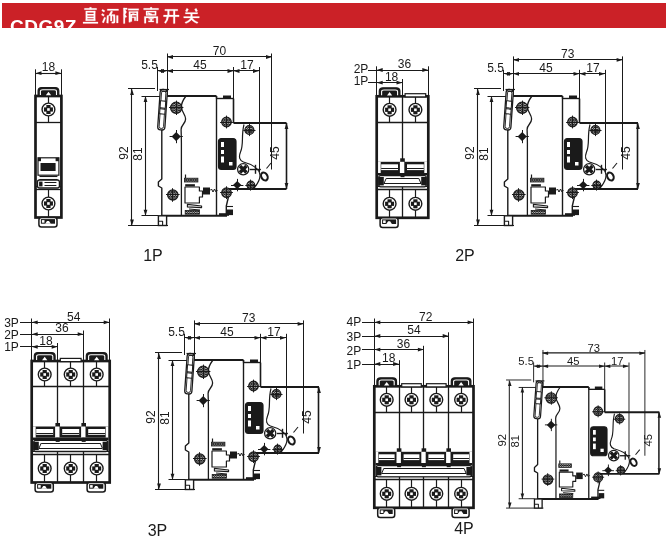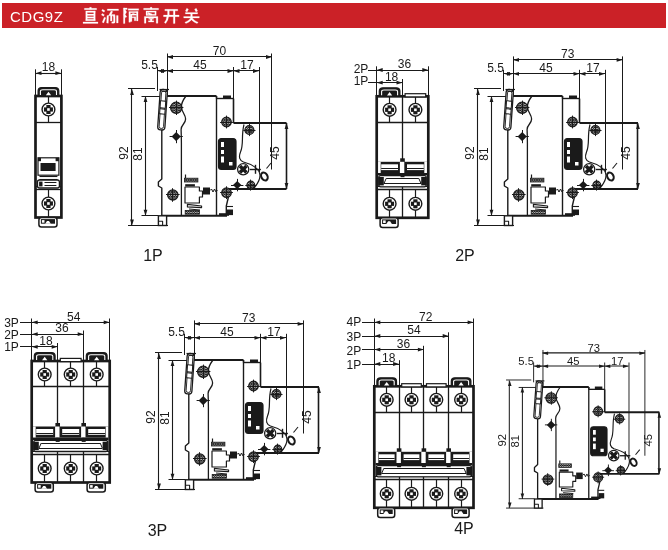--- a/index.html
+++ b/index.html
@@ -1,20 +1,20 @@
 <!DOCTYPE html>
 <html><head><meta charset="utf-8">
 <style>
 html,body{margin:0;padding:0;background:white;width:668px;height:550px;overflow:hidden}
 *{font-family:"Liberation Sans",sans-serif}
 </style></head>
 <body>
 <div style="position:relative;width:668px;height:550px">
 <div style="position:absolute;left:2px;top:3px;width:664px;height:25px;background:#cb2127"></div>
-<div style="position:absolute;left:10px;top:8px;color:white;font-size:15px;font-weight:normal;letter-spacing:0.5px">CDG9Z</div>
+<div style="position:absolute;left:10px;top:16px;color:white;font-size:19px;font-weight:bold;letter-spacing:0.5px">CDG9Z</div>
 <svg width="668" height="550" style="position:absolute;left:0;top:0" font-family="Liberation Sans, sans-serif">
 <g transform="translate(82.0,7.3) scale(0.17)">
         <path d="M14,6 h72 v9 h-72 Z M45,0 h10 v15 h-10 Z M22,22 h56 v8 h-47 v48 h-9 Z M69,22 h9 v56 h-9 Z M28,40 h44 v8 h-44 Z M28,56 h44 v8 h-44 Z M6,86 h88 v9 h-88 Z M22,71 h56 v8 h-56 Z" fill="white" stroke="white" stroke-width="1.4"></path>
       </g>
       <g transform="translate(102.2,7.3) scale(0.17)">
         <path d="M2,12 l14,8 -5,9 -14,-8 Z M0,36 l13,8 -5,9 -13,-8 Z M12,58 l9,4 -12,30 -9,-4 Z M30,10 h66 v9 h-66 Z M52,22 l10,3 -8,17 h21 l-2,15 -9,-2 1,-5 h-28 Z M28,48 h10 l-2,46 -10,-2 Z M48,50 h10 v30 h-10 Z M66,48 h10 v38 q0,8 -8,8 h-12 v-9 h10 Z M84,48 h10 v44 h-10 Z" fill="white" stroke="white" stroke-width="1.4"></path>
       </g>
       <g transform="translate(122.4,7.3) scale(0.17)">
         <path d="M6,4 h22 v9 h-12 l9,14 -9,16 10,12 -7,6 -12,-16 9,-16 -9,-14 Z M6,4 h9 v92 h-9 Z M34,8 h62 v9 h-62 Z M38,24 h54 v8 h-45 v56 h-9 Z M83,24 h9 v56 h-9 Z M48,40 h34 v7 h-26 v8 h23 v24 h-9 v-17 h-14 v22 h-9 Z M59,36 h11 v8 h-11 Z" fill="white" stroke="white" stroke-width="1.4"></path>
       </g>

